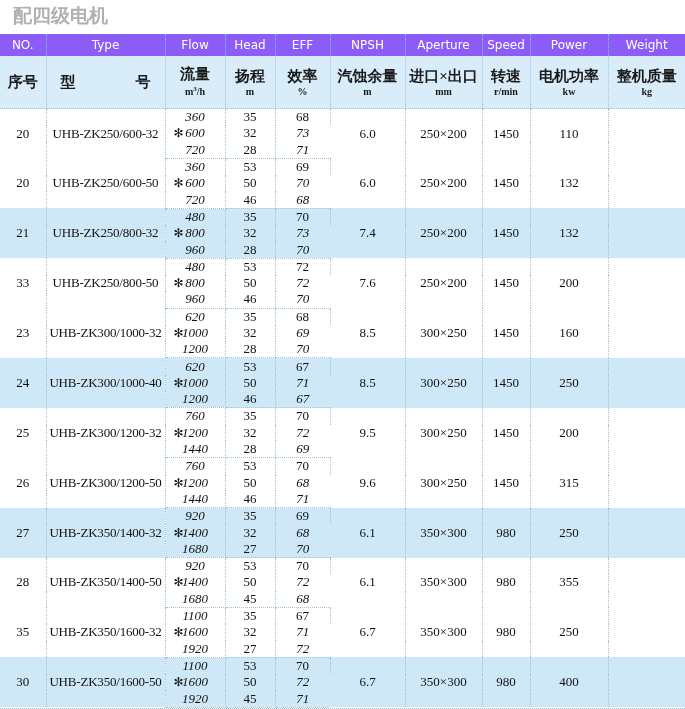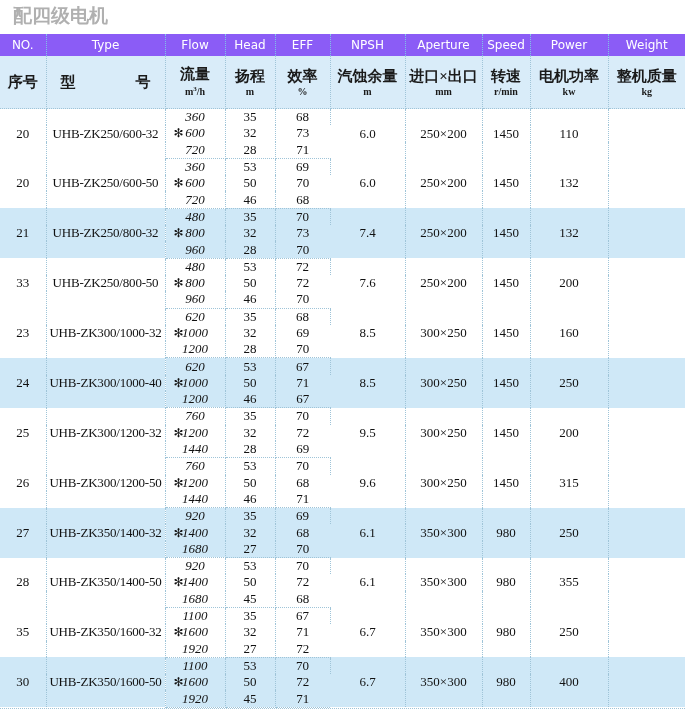--- a/index.html
+++ b/index.html
@@ -87,21 +87,21 @@
   .cn-unit sup { font-size: 7px; vertical-align: super; }
 
   
   tr.drow td {
     height: 16.3px;
     font-size: 13px;
     color: #111111;
     background: #ffffff;
     border-right: 1px dotted #9fc4d8;
   }
-  tr.drow td:last-child { border-right: none; }
+  tr.drow td:last-child { border-right: none; font-style: italic; }
 
   tr.drow.alt td { background: #cfe8f7; }
 
   
   tr.grp-end td { border-bottom: 1px dotted #9fc4d8; text-align: center; }
 
   td.c-no, td.c-type, td.c-npsh, td.c-ap, td.c-sp, td.c-pw, td.c-wt {
     font-size: 13px;
   }
   td.c-type { font-size: 13px; letter-spacing: -0.2px; white-space: nowrap; }

